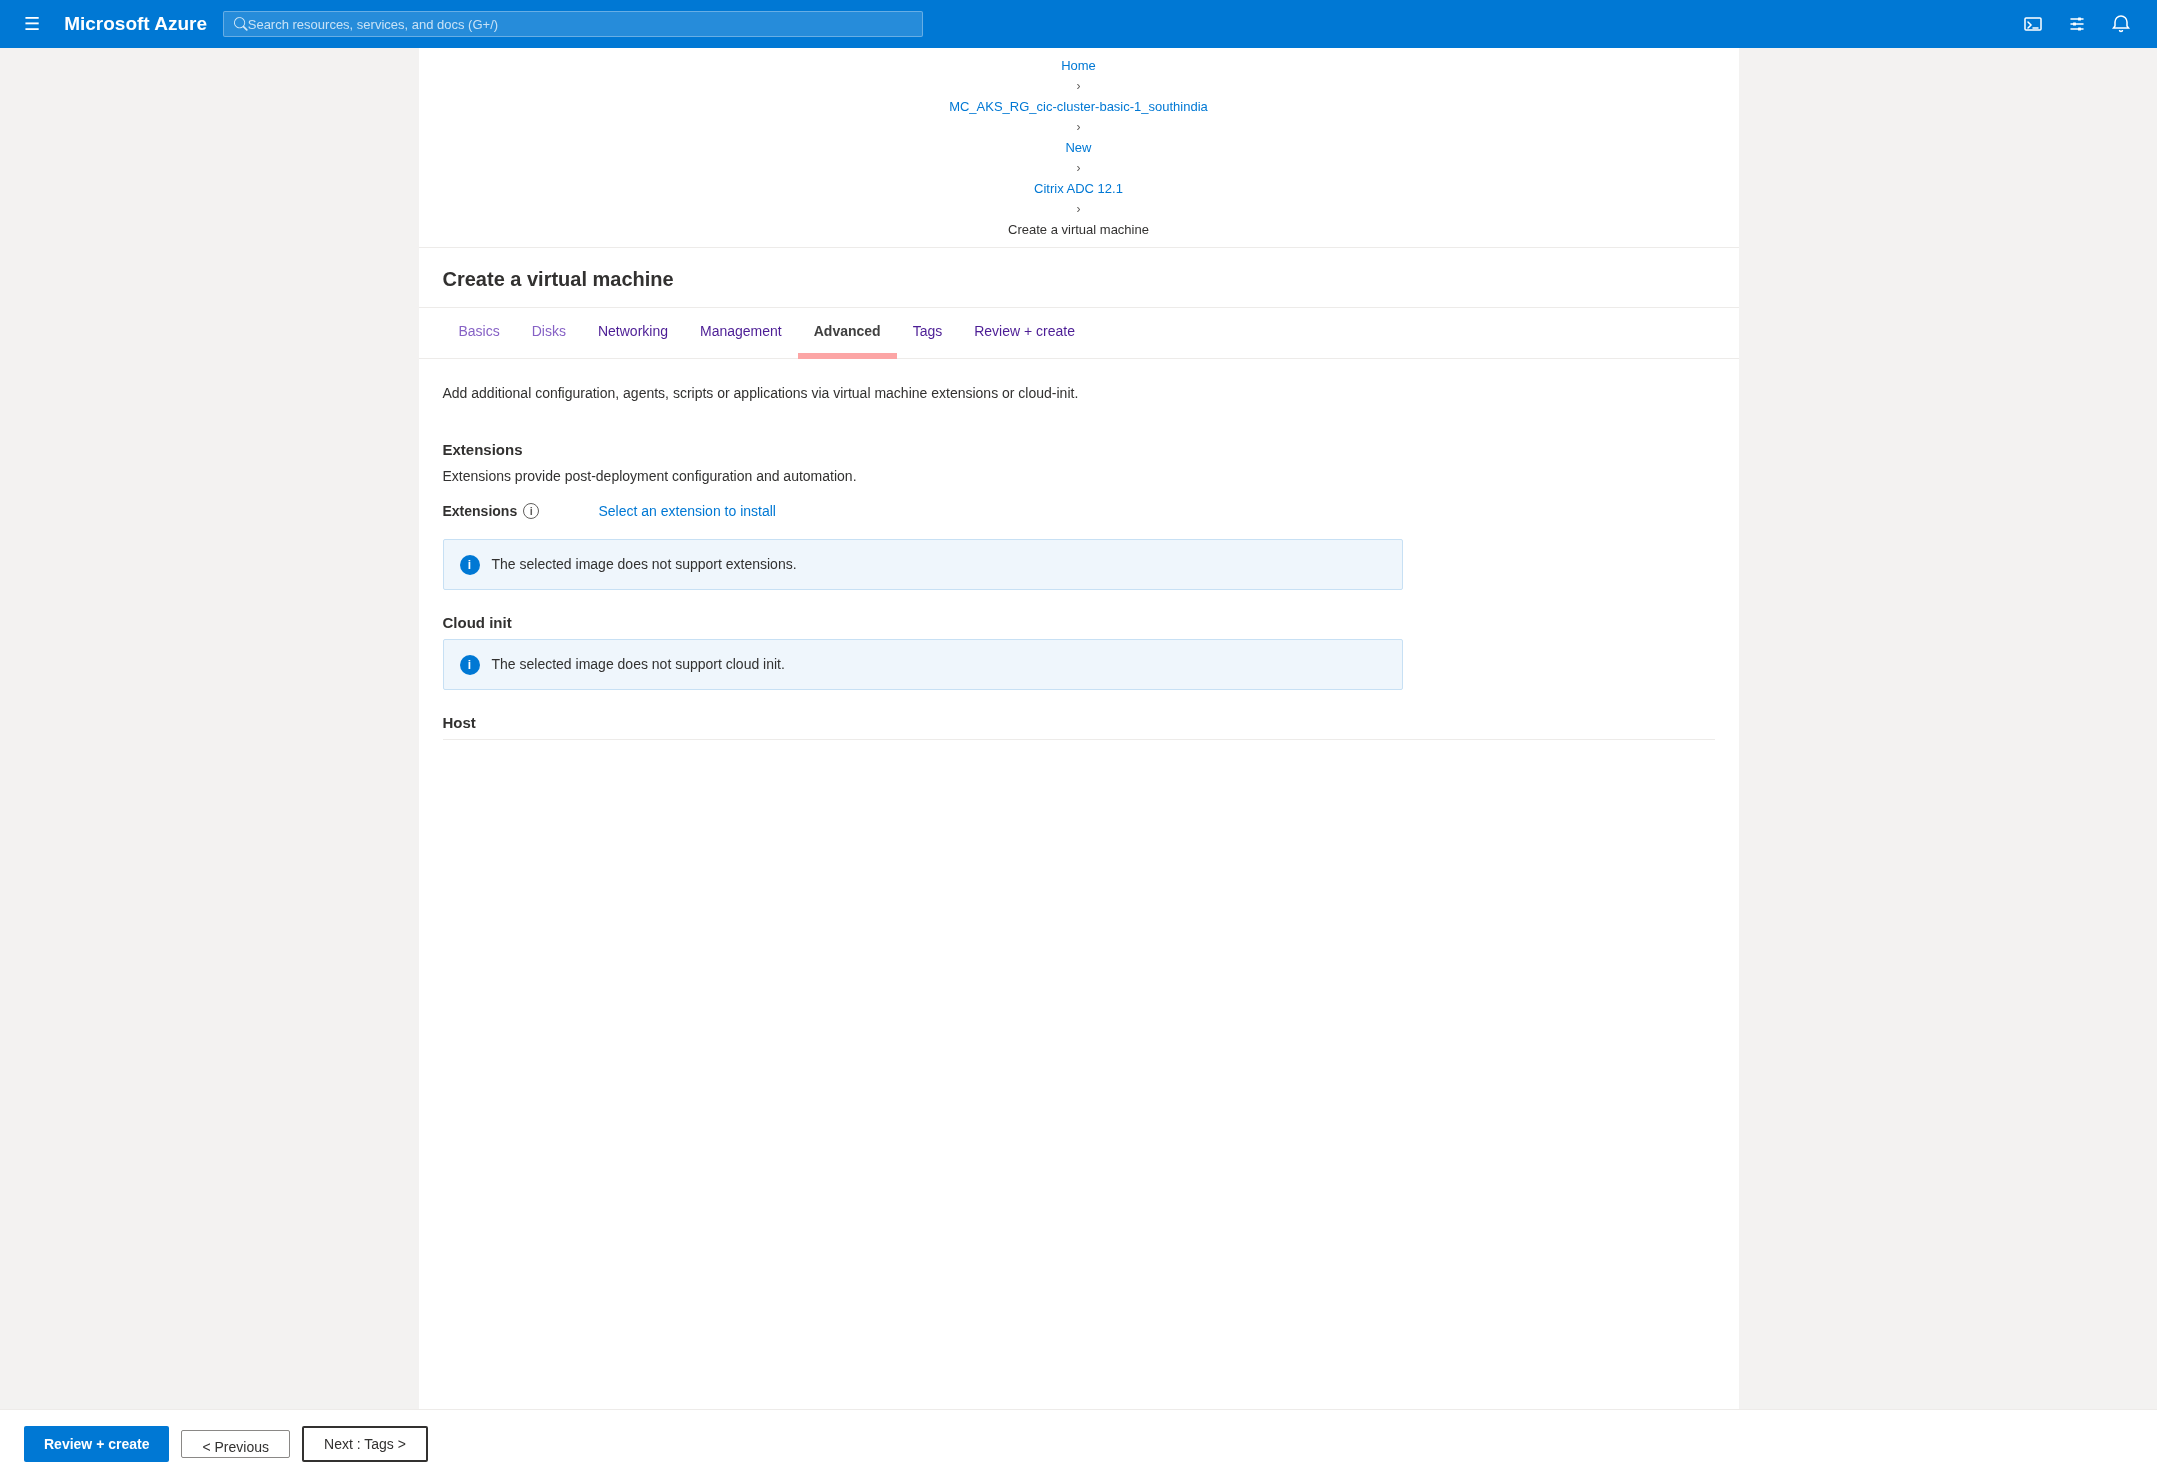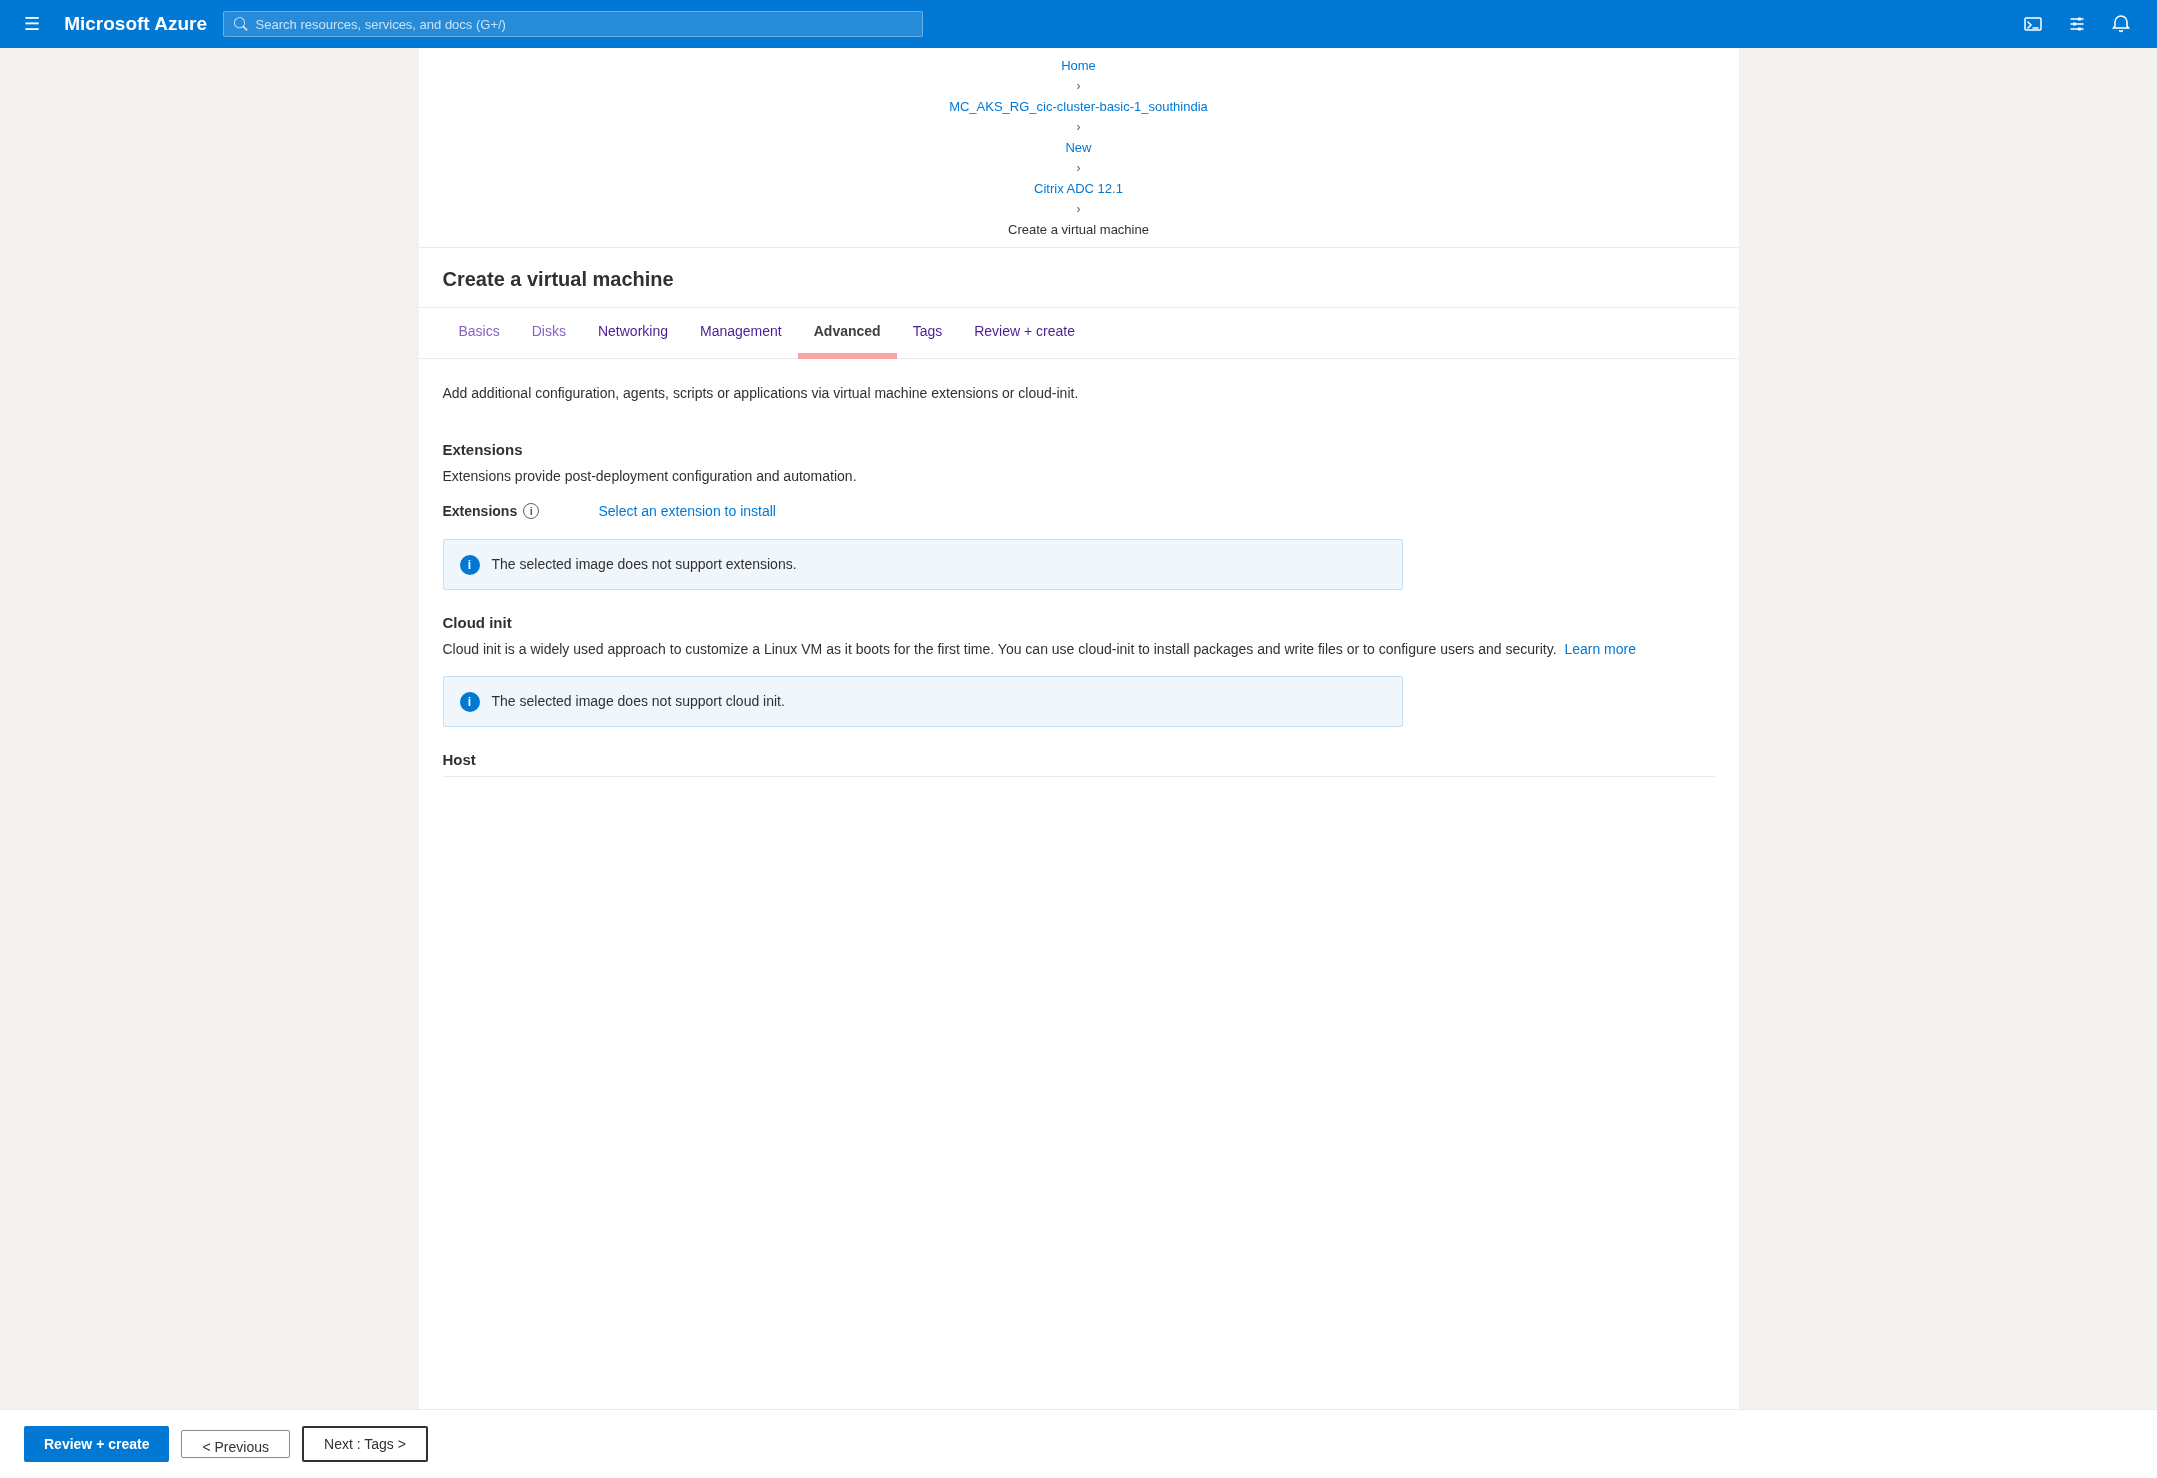--- a/index.html
+++ b/index.html
@@ -29,21 +29,20 @@
     .topbar-search {
       flex: 1;
       max-width: 700px;
       background: rgba(255,255,255,0.15);
       border: 1px solid rgba(255,255,255,0.3);
       border-radius: 2px;
       display: flex;
       align-items: center;
       padding: 12px 10px;
       height: 16px;
-      gap: 8px;
       cursor: text;
     }
     .topbar-search input {
       background: transparent;
       border: none;
       outline: none;
       color: rgba(255,255,255,0.85);
       font-size: 13px;
       width: 100%;
     }
@@ -369,24 +368,20 @@
       </div>
       <a class="field-link">Select an extension to install</a>
     </div>
 
     <div class="info-box">
       <div class="info-box-icon">i</div>
       <span class="info-box-text">The selected image does not support extensions.</span>
     </div>
 
     <div class="section-heading">Cloud init</div>
-    <p class="section-subtext">
-      <span>Cloud init is a widely used approach to customize a Linux VM as it boots for the first time. You can use cloud-init to install packages and write files or to configure users and security.</span>
-      &nbsp;<a class="learn-more-link">Learn more</a>
-    </p>
 
     <div class="info-box">
       <div class="info-box-icon">i</div>
       <span class="info-box-text">The selected image does not support cloud init.</span>
     </div>
 
     <div class="section-heading">Host</div>
     <hr class="section-divider">
 
   </div>

